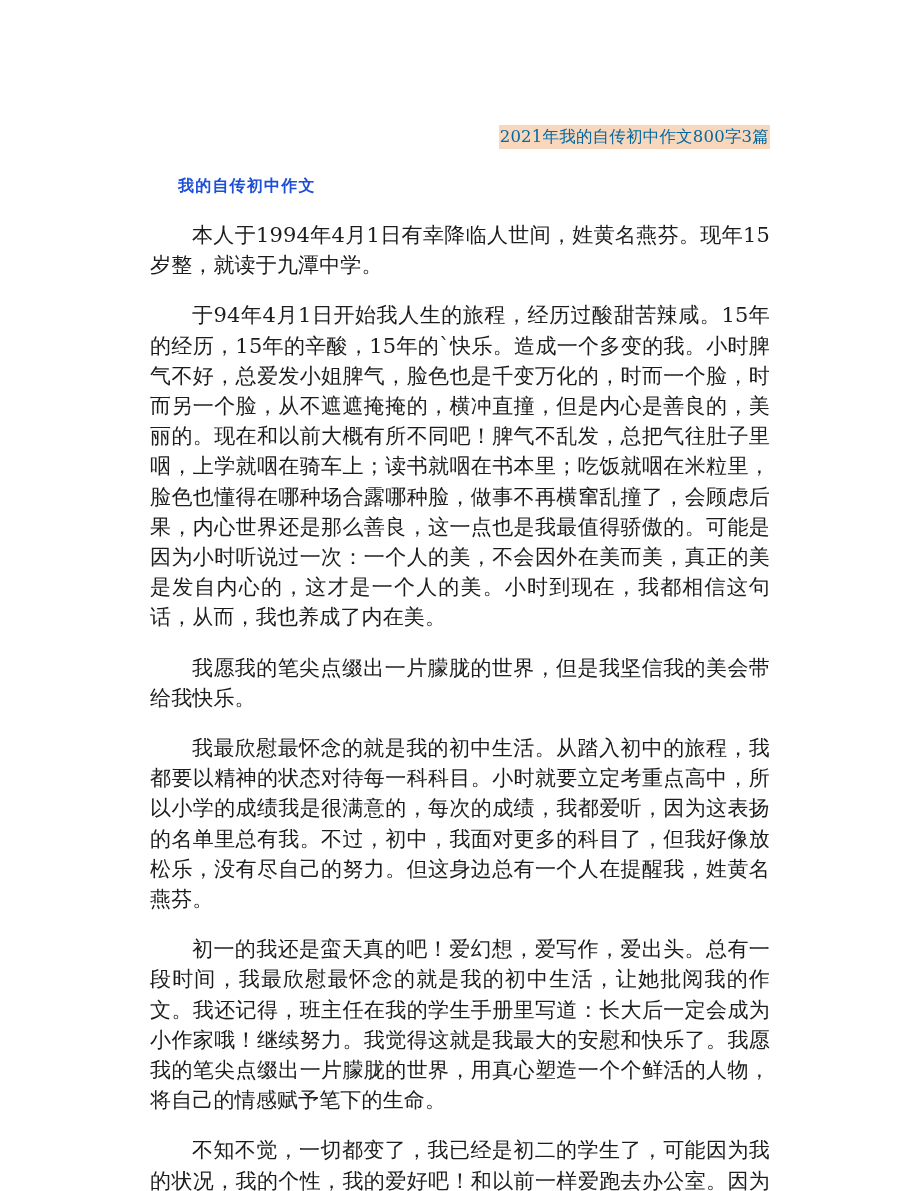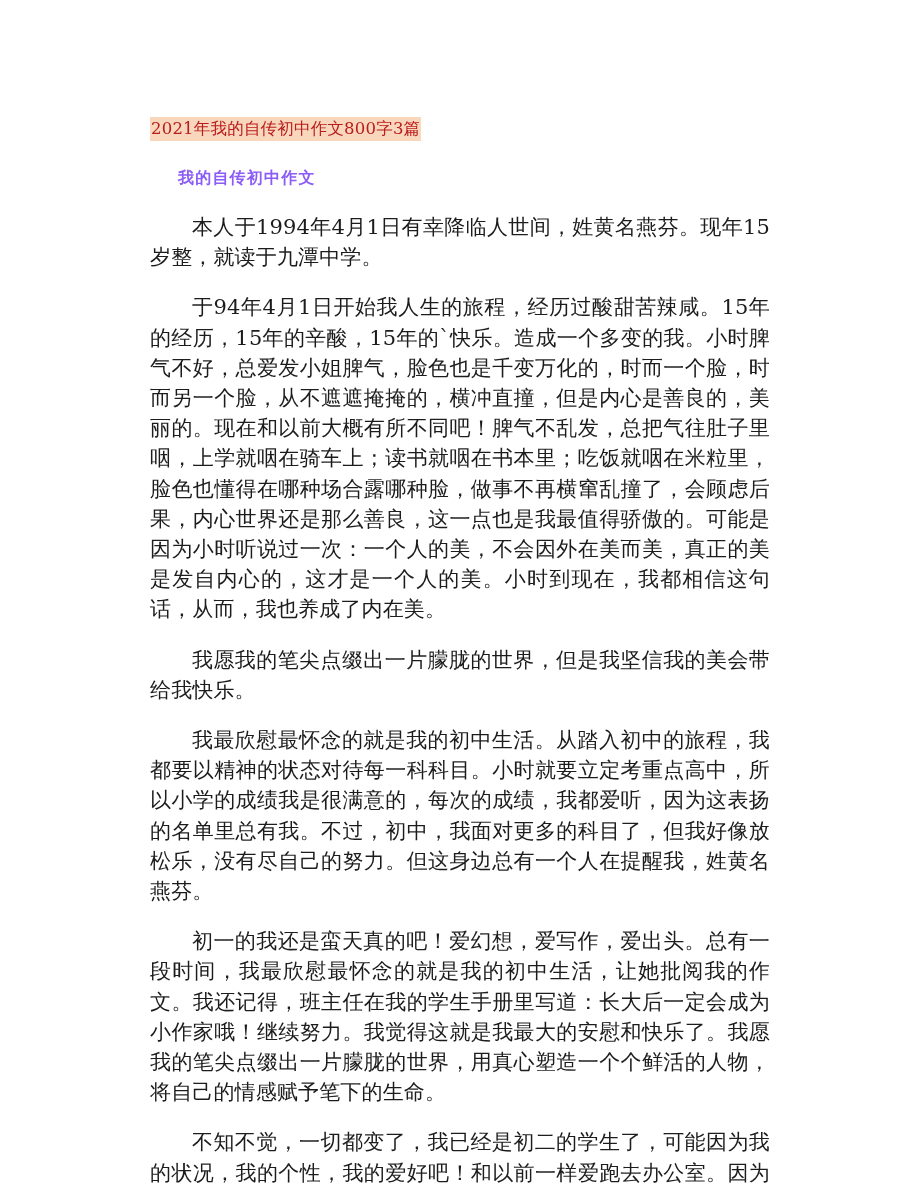--- a/index.html
+++ b/index.html
@@ -18,42 +18,42 @@
     font-family: "DejaVu Serif", "Liberation Serif", serif;
     color: #1a1a1a;
   }
   .content {
     position: absolute;
     left: 150px;
     top: 108px;
     width: 620px;
   }
   .doc-title {
-    text-align: left;
+    text-align: right;
     font-size: 16.5px;
     line-height: 26px;
     letter-spacing: 0.2px;
-    margin: 8px 0 22px 0;
-    color: #b91c1c;
+    margin: 16px 0 22px 0;
+    color: #0369a1;
     font-weight: normal;
   }
   .doc-title .hl {
     background-color: #f8d7bc;
     padding: 2px 1px 3px 1px;
     box-decoration-break: clone;
     -webkit-box-decoration-break: clone;
   }
   .subtitle {
     font-size: 16px;
     line-height: 28px;
     font-weight: bold;
     margin: 0 0 20px 0;
     padding-left: 28px;
     letter-spacing: 1.2px;
-    color: #8b5cf6;
+    color: #1d4ed8;
   }
   .para {
     font-size: 21px;
     line-height: 30.2px;
     margin: 0 0 20px 0;
     text-align: justify;
     text-justify: inter-ideograph;
     text-indent: 2em;
     letter-spacing: 0.15px;
     color: #1c1c1c;

